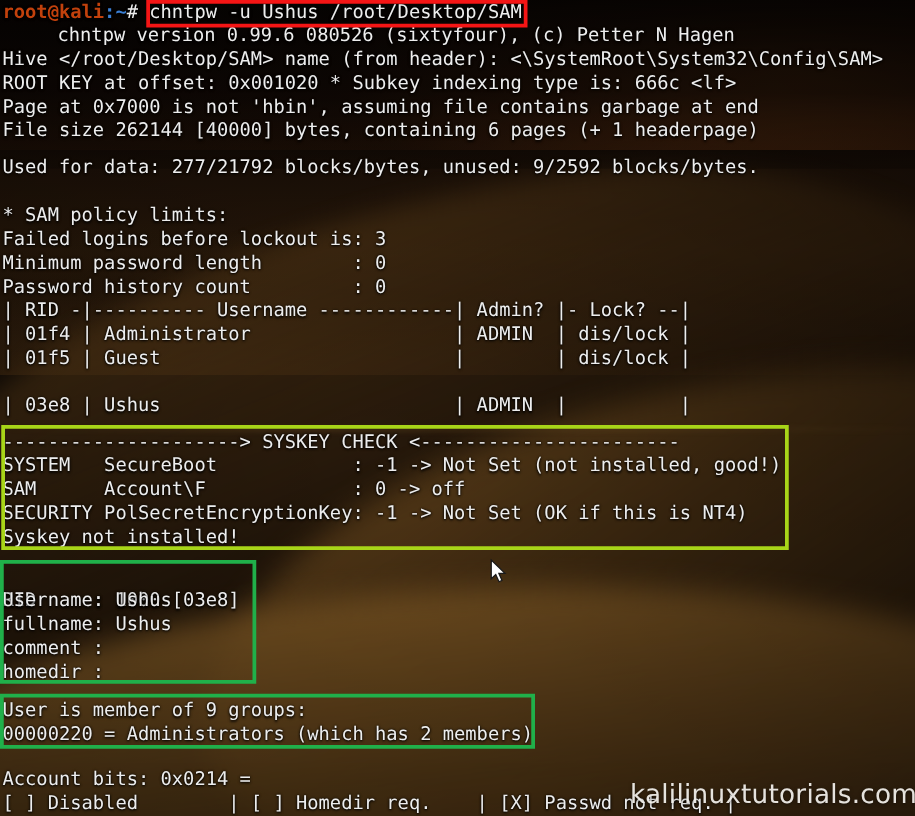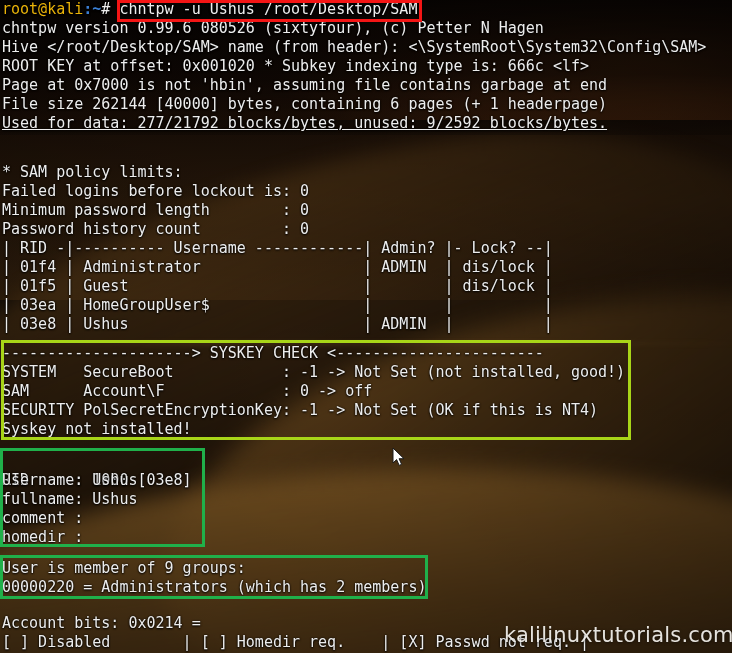--- a/index.html
+++ b/index.html
@@ -88,21 +88,21 @@
     inset: 0;
     padding: 0 0 0 2px;
   }
   .line {
     position: absolute;
     left: 2px;
     white-space: pre;
     text-shadow: 0 0 2px rgba(0,0,0,0.95), 0 1px 2px rgba(0,0,0,0.9);
     letter-spacing: 0px;
   }
-  .c-red   { color: #eab308; font-weight: normal; }
+  .c-red   { color: #c2410c; font-weight: bold; }
   .c-blue  { color: #3b7fd4; font-weight: bold; }
   .c-white { color: #ededed; }
 
   
   .box {
     position: absolute;
     box-sizing: border-box;
     background: transparent;
     pointer-events: none;
   }
@@ -137,36 +137,35 @@
     <div class="wp-dune-c"></div>
     <div class="wp-ridge"></div>
     <div class="wp-dark-top"></div>
     <div class="wp-vig"></div>
   </div>
 
   <div class="term">
 
     <div class="line" style="top:0px;"><span class="c-red">root@kali</span><span class="c-blue">:</span><span class="c-blue">~</span><span class="c-white">#</span><span class="c-white"> </span><span class="c-white">chntpw -u Ushus /root/Desktop/SAM</span></div>
 
-    <div class="line c-white" style="top:19px;">chntpw version 0.99.6 080526 (sixtyfour), (c) Petter N Hagen</div>
+    <div class="line c-white" style="top:19px;margin-left:44px;">chntpw version 0.99.6 080526 (sixtyfour), (c) Petter N Hagen</div>
     <div class="line c-white" style="top:38px;">Hive &lt;/root/Desktop/SAM&gt; name (from header): &lt;\SystemRoot\System32\Config\SAM&gt;</div>
     <div class="line c-white" style="top:57px;">ROOT KEY at offset: 0x001020 * Subkey indexing type is: 666c &lt;lf&gt;</div>
     <div class="line c-white" style="top:76px;">Page at 0x7000 is not 'hbin', assuming file contains garbage at end</div>
     <div class="line c-white" style="top:95px;text-align:right;">File size 262144 [40000] bytes, containing 6 pages (+ 1 headerpage)</div>
-    <div class="line c-white" style="top:114px;text-decoration:underline;">Used for data: 277/21792 blocks/bytes, unused: 9/2592 blocks/bytes.</div>
+    <div class="line c-white" style="top:124px;">Used for data: 277/21792 blocks/bytes, unused: 9/2592 blocks/bytes.</div>
 
     <div class="line c-white" style="top:163px;">* SAM policy limits:</div>
-    <div class="line c-white" style="top:182px;">Failed logins before lockout is: 0</div>
+    <div class="line c-white" style="top:182px;">Failed logins before lockout is: 3</div>
     <div class="line c-white" style="top:201px;">Minimum password length        : 0</div>
     <div class="line c-white" style="top:220px;">Password history count         : 0</div>
 
     <div class="line c-white" style="top:239px;">| RID -|---------- Username ------------| Admin? |- Lock? --|</div>
     <div class="line c-white" style="top:258px;">| 01f4 | Administrator                  | ADMIN  | dis/lock |</div>
     <div class="line c-white" style="top:277px;">| 01f5 | Guest                          |        | dis/lock |</div>
-    <div class="line c-white" style="top:296px;">| 03ea | HomeGroupUser$                 |        |          |</div>
     <div class="line c-white" style="top:315px;">| 03e8 | Ushus                          | ADMIN  |          |</div>
 
     <div class="line c-white" style="top:344px;">---------------------&gt; SYSKEY CHECK &lt;-----------------------</div>
     <div class="line c-white" style="top:363px;">SYSTEM   SecureBoot            : -1 -&gt; Not Set (not installed, good!)</div>
     <div class="line c-white" style="top:382px;">SAM      Account\F             : 0 -&gt; off</div>
     <div class="line c-white" style="top:401px;">SECURITY PolSecretEncryptionKey: -1 -&gt; Not Set (OK if this is NT4)</div>
     <div class="line c-white" style="top:420px;">Syskey not installed!</div>
 
     <div class="line c-white" style="top:452px;margin-top:19px;">RID     : 1000 [03e8]</div>
     <div class="line c-white" style="top:490px;">fullname: Ushus</div>

